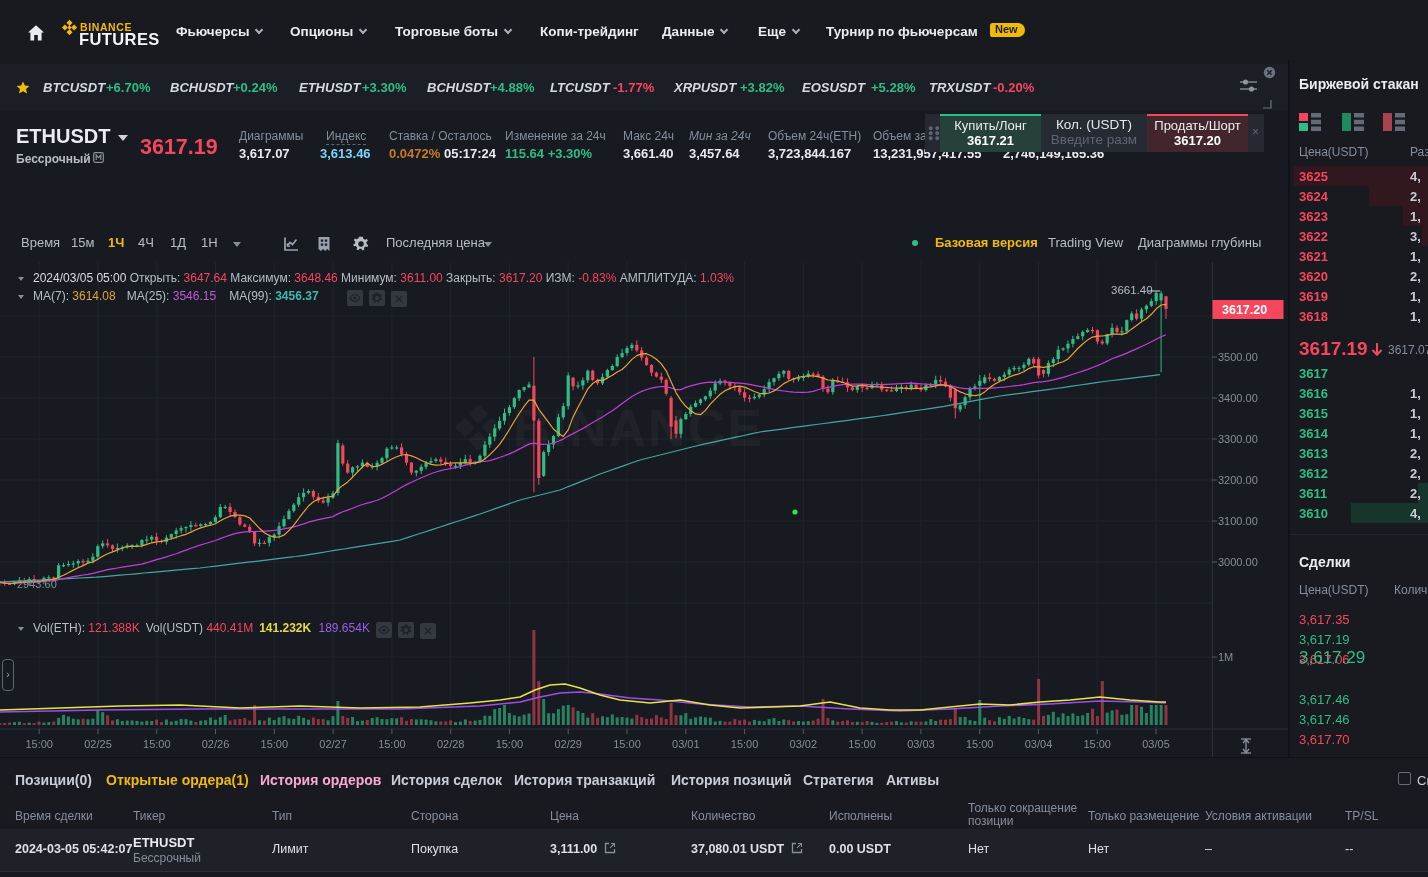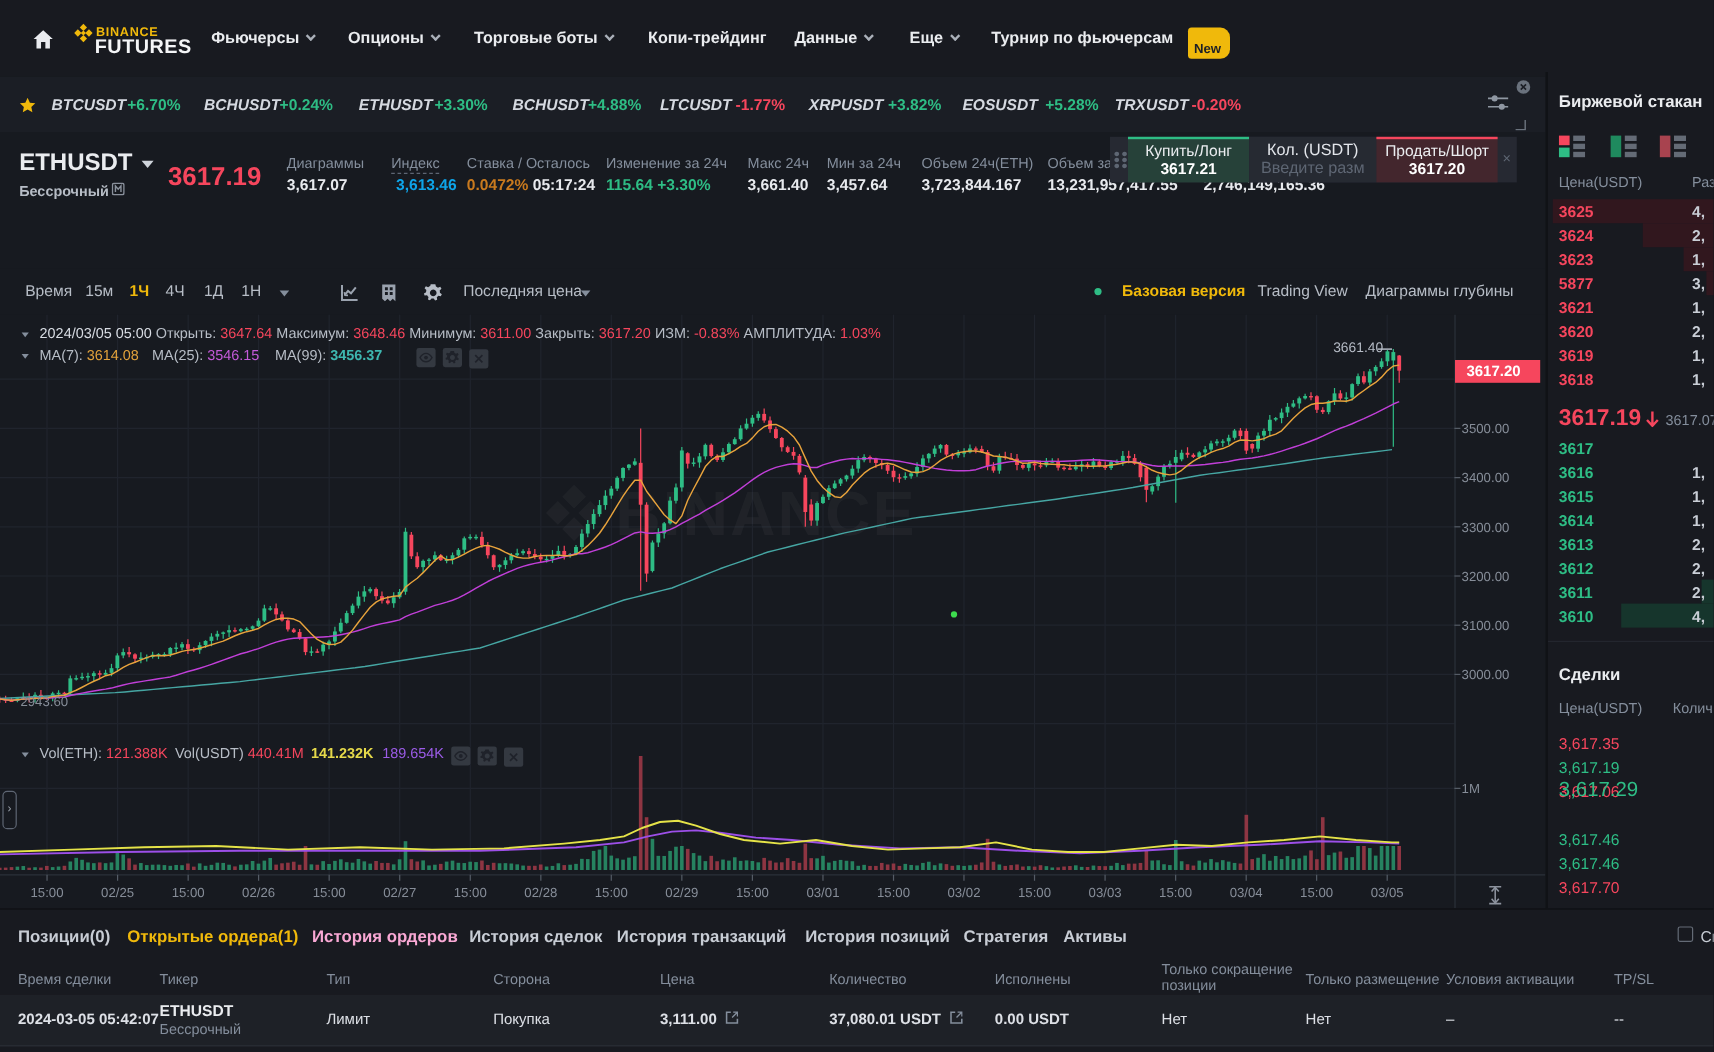--- a/index.html
+++ b/index.html
@@ -70,21 +70,21 @@
       </svg>
       <div class="abs" style="left:80px;top:21px;font-size:10.5px;font-weight:bold;color:#f0b90b;letter-spacing:0.6px">BINANCE</div>
       <div class="abs" style="left:79px;top:30px;font-size:16.5px;font-weight:bold;color:#f4f5f7;letter-spacing:0.4px">FUTURES</div>
       <div class="navitem" style="left:176px">Фьючерсы<span class="chev"></span></div>
       <div class="navitem" style="left:290px">Опционы<span class="chev"></span></div>
       <div class="navitem" style="left:395px">Торговые боты<span class="chev"></span></div>
       <div class="navitem" style="left:540px">Копи-трейдинг</div>
       <div class="navitem" style="left:662px">Данные<span class="chev"></span></div>
       <div class="navitem" style="left:758px">Еще<span class="chev"></span></div>
       <div class="navitem" style="left:826px">Турнир по фьючерсам</div>
-      <div class="abs" style="left:990px;top:23px;background:#f0b90b;color:#1e2026;font-size:11px;font-weight:bold;padding:12px 7px 2px 5px;border-radius:3px 8px 8px 3px">New</div>
+      <div class="abs" style="left:990px;top:23px;background:#f0b90b;color:#1e2026;font-size:11px;font-weight:bold;padding:0 7px 2px 5px;border-radius:3px 8px 8px 3px">New</div>
     </div>
 <div id="ticker">
       <svg class="abs" style="left:16px;top:17px" width="14" height="14" viewBox="0 0 14 14">
 <path fill="#f0b90b" d="M7 0.5 L8.9 4.6 L13.4 5.1 L10.1 8.1 L11 12.5 L7 10.3 L3 12.5 L3.9 8.1 L0.6 5.1 L5.1 4.6 Z"></path>
       </svg>
       <div class="tsym" style="left:43px">BTCUSDT</div>
       <div class="tpct green" style="left:106px">+6.70%</div>
       <div class="tsym" style="left:170px">BCHUSDT</div>
       <div class="tpct green" style="left:233px">+0.24%</div>
       <div class="tsym" style="left:299px">ETHUSDT</div>
@@ -119,28 +119,28 @@
       <div class="abs" style="left:16px;top:15px;font-size:20px;font-weight:bold">ETHUSDT <span class="caret caretw" style="border-left-width:5px;border-right-width:5px;border-top-width:6px;margin-left:2px"></span></div>
       <div class="abs" style="left:16px;top:42px;font-size:12px;font-weight:bold;color:#b7bdc6">Бессрочный</div>
       <svg class="abs" style="left:93px;top:42px" width="11" height="11" viewBox="0 0 11 11">
 <rect x="0.7" y="0.7" width="9.6" height="9.6" rx="1.5" fill="none" stroke="#8a919c" stroke-width="1.2"></rect>
 <path d="M3.2 8 V3 L5.5 5.6 L7.8 3 V8" fill="none" stroke="#8a919c" stroke-width="1.2"></path>
       </svg>
       <div class="abs" style="left:140px;top:25px;font-size:21.5px;font-weight:bold;color:#f6465d">3617.19</div>
       <div class="statlab" style="left:239px;">Диаграммы</div>
       <div class="statval" style="left:239px;color:#e8eaee">3,617.07</div>
       <div class="statlab" style="left:326px;border-bottom:1px dashed #5e6673;padding-bottom:1px;">Индекс</div>
-      <div class="statval" style="left:330px;color:#0ea5e9">3,613.46</div>
+      <div class="statval" style="left:320px;color:#7dd3fc">3,613.46</div>
       <div class="statlab" style="left:389px;">Ставка / Осталось</div>
       <div class="statval" style="left:389px;color:#e8eaee"><span style="color:#c97a1e">0.0472%</span> 05:17:24</div>
       <div class="statlab" style="left:505px;">Изменение за 24ч</div>
       <div class="statval" style="left:505px;color:#2ebd85">115.64 +3.30%</div>
       <div class="statlab" style="left:623px;">Макс 24ч</div>
       <div class="statval" style="left:623px;color:#e8eaee">3,661.40</div>
-      <div class="statlab" style="left:689px;">Мин за 24ч</div>
+      <div class="statlab" style="left:689px;font-style:italic;">Мин за 24ч</div>
       <div class="statval" style="left:689px;color:#e8eaee">3,457.64</div>
       <div class="statlab" style="left:768px;">Объем 24ч(ETH)</div>
       <div class="statval" style="left:768px;color:#e8eaee">3,723,844.167</div>
       <div class="statlab" style="left:873px;">Объем за 24ч(USDT)</div>
       <div class="statval" style="left:873px;color:#e8eaee">13,231,957,417.55</div>
       <div class="statval" style="left:1003px;color:#e8eaee">2,746,149,165.36</div>
     </div>
 <div id="tbar">
       <div class="ti" style="left:21px">Время</div>
       <div class="ti" style="left:71px">15м</div>
@@ -1086,21 +1086,21 @@
         <span class="p red b">3624</span>
         <span class="q b">2,</span>
       </div>
       <div class="depthr" style="left:113px;top:146px;width:27px"></div>
       <div class="obrow" style="top:146px">
         <span class="p red b">3623</span>
         <span class="q b">1,</span>
       </div>
       <div class="depthr" style="left:132px;top:166px;width:8px"></div>
       <div class="obrow" style="top:166px">
-        <span class="p red b">5877</span>
+        <span class="p red b">3622</span>
         <span class="q b">3,</span>
       </div>
       <div class="depthr" style="left:140px;top:186px;width:0px"></div>
       <div class="obrow" style="top:186px">
         <span class="p red b">3621</span>
         <span class="q b">1,</span>
       </div>
       <div class="depthr" style="left:140px;top:206px;width:0px"></div>
       <div class="obrow" style="top:206px">
         <span class="p red b">3620</span>

